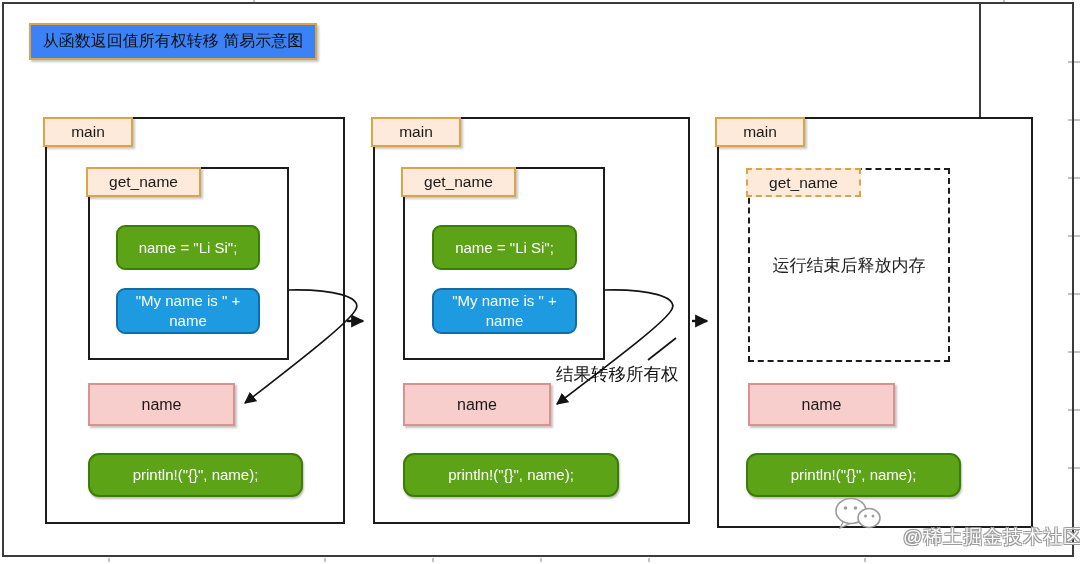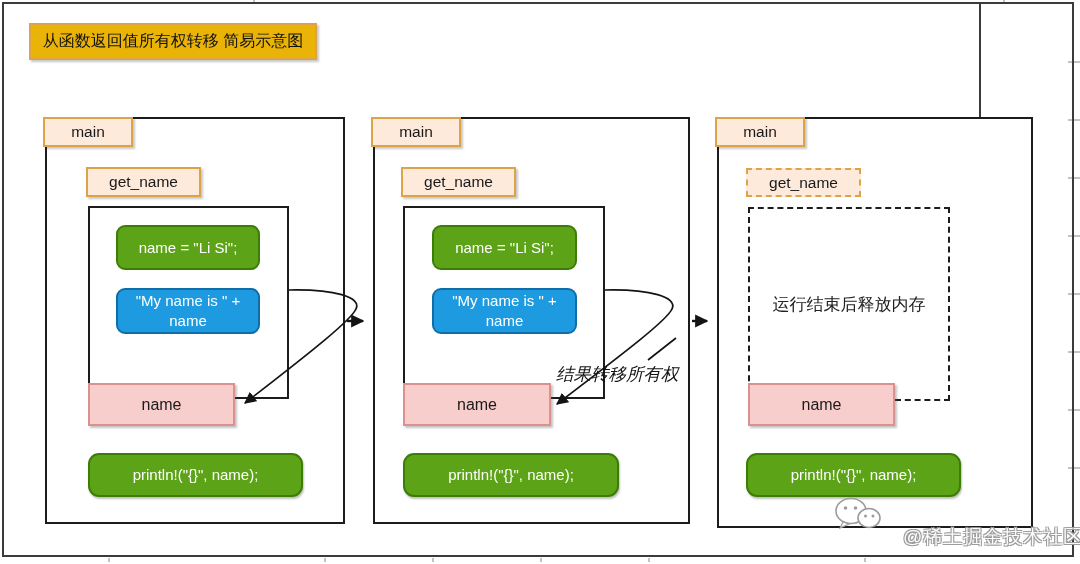--- a/index.html
+++ b/index.html
@@ -12,49 +12,49 @@
                   border:2px solid #3b3b3b; z-index:1; }
   .divider-v { position:absolute; left:979px; top:2px; width:2px; height:115px;
                background:#3b3b3b; z-index:1; }
   .tick { position:absolute; background:#c3c3c3; z-index:0; }
   .tick.h { width:12px; height:2px; left:1068px; }
   .tick.v { width:2px; height:4px; }
 
   
   .panel { position:absolute; background:#fff; border:2px solid #1c1c1c; z-index:2; }
   .fnbox { position:absolute; background:#fff; border:2px solid #1c1c1c; z-index:3;
-           display:flex; align-items:center; justify-content:center;margin-top:39px; }
+           display:flex; align-items:center; justify-content:center; }
   .fnbox.dashed { border-style:dashed; }
 
   .tab { position:absolute; background:#fdeada; border:2px solid #dca348; z-index:4;
          display:flex; align-items:center; justify-content:center;
          font-size:15.5px; color:#1a1a1a;
          box-shadow:2px 2px 2px rgba(0,0,0,0.22); }
   .tab.dashed { border-style:dashed; box-shadow:none; }
 
   .titlebox { position:absolute; left:29px; top:23px; width:288px; height:37px;
-              background:#eab308; border:2px solid #dca348; z-index:4;
+              background:#3b82f6; border:2px solid #dca348; z-index:4;
               display:flex; align-items:center; justify-content:center;
               font-size:16px; color:#111; box-shadow:2px 2px 2px rgba(0,0,0,0.22); }
 
   .code { position:absolute; z-index:4; color:#fff; display:flex; flex-direction:column;
           align-items:center; justify-content:center; text-align:center;
           font-size:15px; line-height:20px; }
   .code.green { background:#5ca317; border:2px solid #3c7d06; border-radius:9px; }
   .code.blue  { background:#1e9be0; border:2px solid #0f6ea8; border-radius:9px; }
   .code.pill  { background:#5ca317; border:2px solid #3c7d06; border-radius:11px;
                 box-shadow:1px 2px 2px rgba(0,0,0,0.25); }
 
   .pinkbox { position:absolute; background:#f8cecc; border:2px solid #da9190; z-index:4;
              display:flex; align-items:center; justify-content:center;
              font-size:16px; color:#1a1a1a; box-shadow:2px 2px 2px rgba(90,90,90,0.35); }
 
   .freed-note { font-size:17px; color:#222; }
   .annotation { position:absolute; left:556px; top:362px; z-index:5;
-                font-size:17.5px; color:#111; white-space:nowrap;font-style:italic; }
+                font-size:17.5px; color:#111; white-space:nowrap; }
 
   svg.arrows { position:absolute; left:0; top:0; width:1080px; height:564px;
                z-index:5; pointer-events:none; }
 
   
   .watermark { position:absolute; z-index:6; pointer-events:none; }
   .wm-text { color:rgba(255,255,255,0.95); font-weight:bold; letter-spacing:1px;
              text-shadow:-1px -1px 0 #9c9c9c, 1px -1px 0 #9c9c9c,
                          -1px 1px 0 #9c9c9c, 1px 1px 0 #9c9c9c; white-space:nowrap; }
   .wm-brand { left:882px; top:497px; font-size:26px; }

